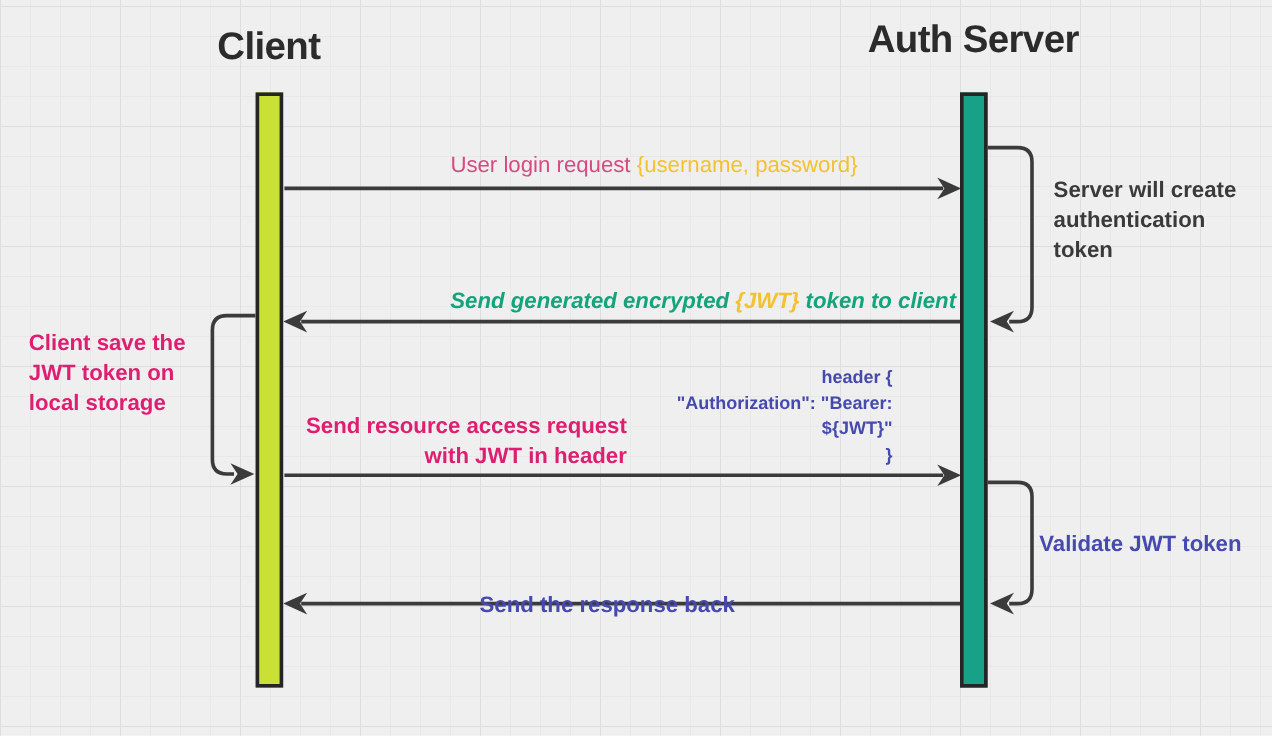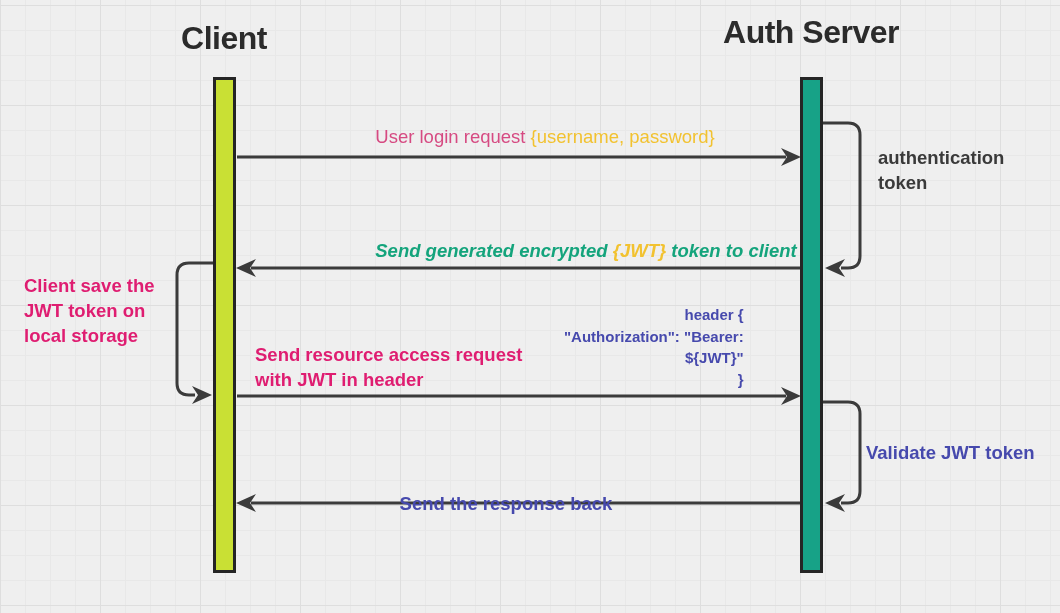--- a/index.html
+++ b/index.html
@@ -26,21 +26,21 @@
   .title-client{left:119px;top:22px;width:210px;}
   .title-auth{left:656px;top:16px;width:310px;}
   .lifeline{
     position:absolute;top:77px;width:17px;height:490px;
     border:3px solid #252525;
   }
   .bar-client{left:213px;background:#c9e034;}
   .bar-auth{left:800px;background:#17a287;}
   .arrow-layer{position:absolute;left:0;top:0;}
   .msg{
-    position:absolute;font-size:18.5px;white-space:nowrap;
+    position:absolute;font-size:18.5px;white-space:nowrap;text-align:right;
   }
   .msg-center{width:616px;text-align:center;}
   .msg-login{left:237px;top:126px;font-weight:400;}
   .msg-jwt{left:278px;top:240px;font-weight:700;font-style:italic;}
   .msg-resource{left:255px;top:342px;font-weight:700;color:#df1d71;line-height:25px;}
   .msg-response{left:198px;top:493px;font-weight:700;color:#4649ad;}
   .t-pink-light{color:#d64a82;}
   .t-yellow{color:#f2c230;}
   .t-green{color:#14a47c;}
   .note{
@@ -118,20 +118,21 @@
   <div class="code-block">
     <span class="line">header {</span>
     <span class="line">"Authorization": "Bearer:</span>
     <span class="line">${JWT}"</span>
     <span class="line">}</span>
   </div>
 
   <div class="msg msg-center msg-response">Send the response back</div>
 
   <div class="note note-server">
+    <span class="line">Server will create</span>
     <span class="line">authentication</span>
     <span class="line">token</span>
   </div>
 
   <div class="note note-save">
     <span class="line">Client save the</span>
     <span class="line">JWT token on</span>
     <span class="line">local storage</span>
   </div>
 

